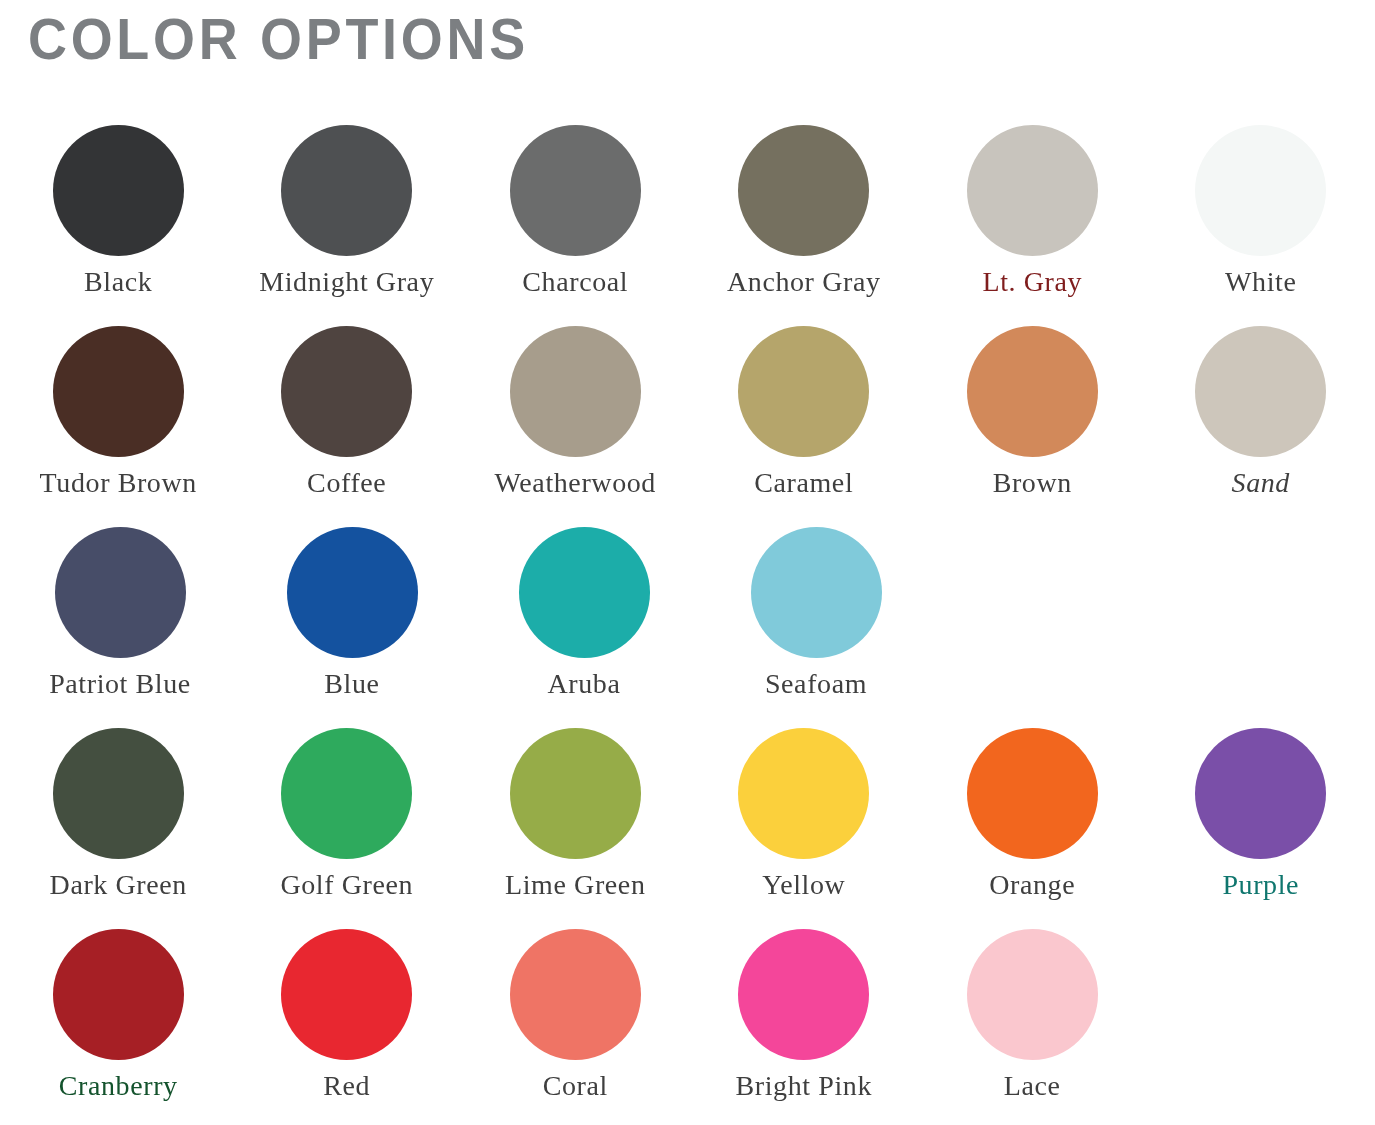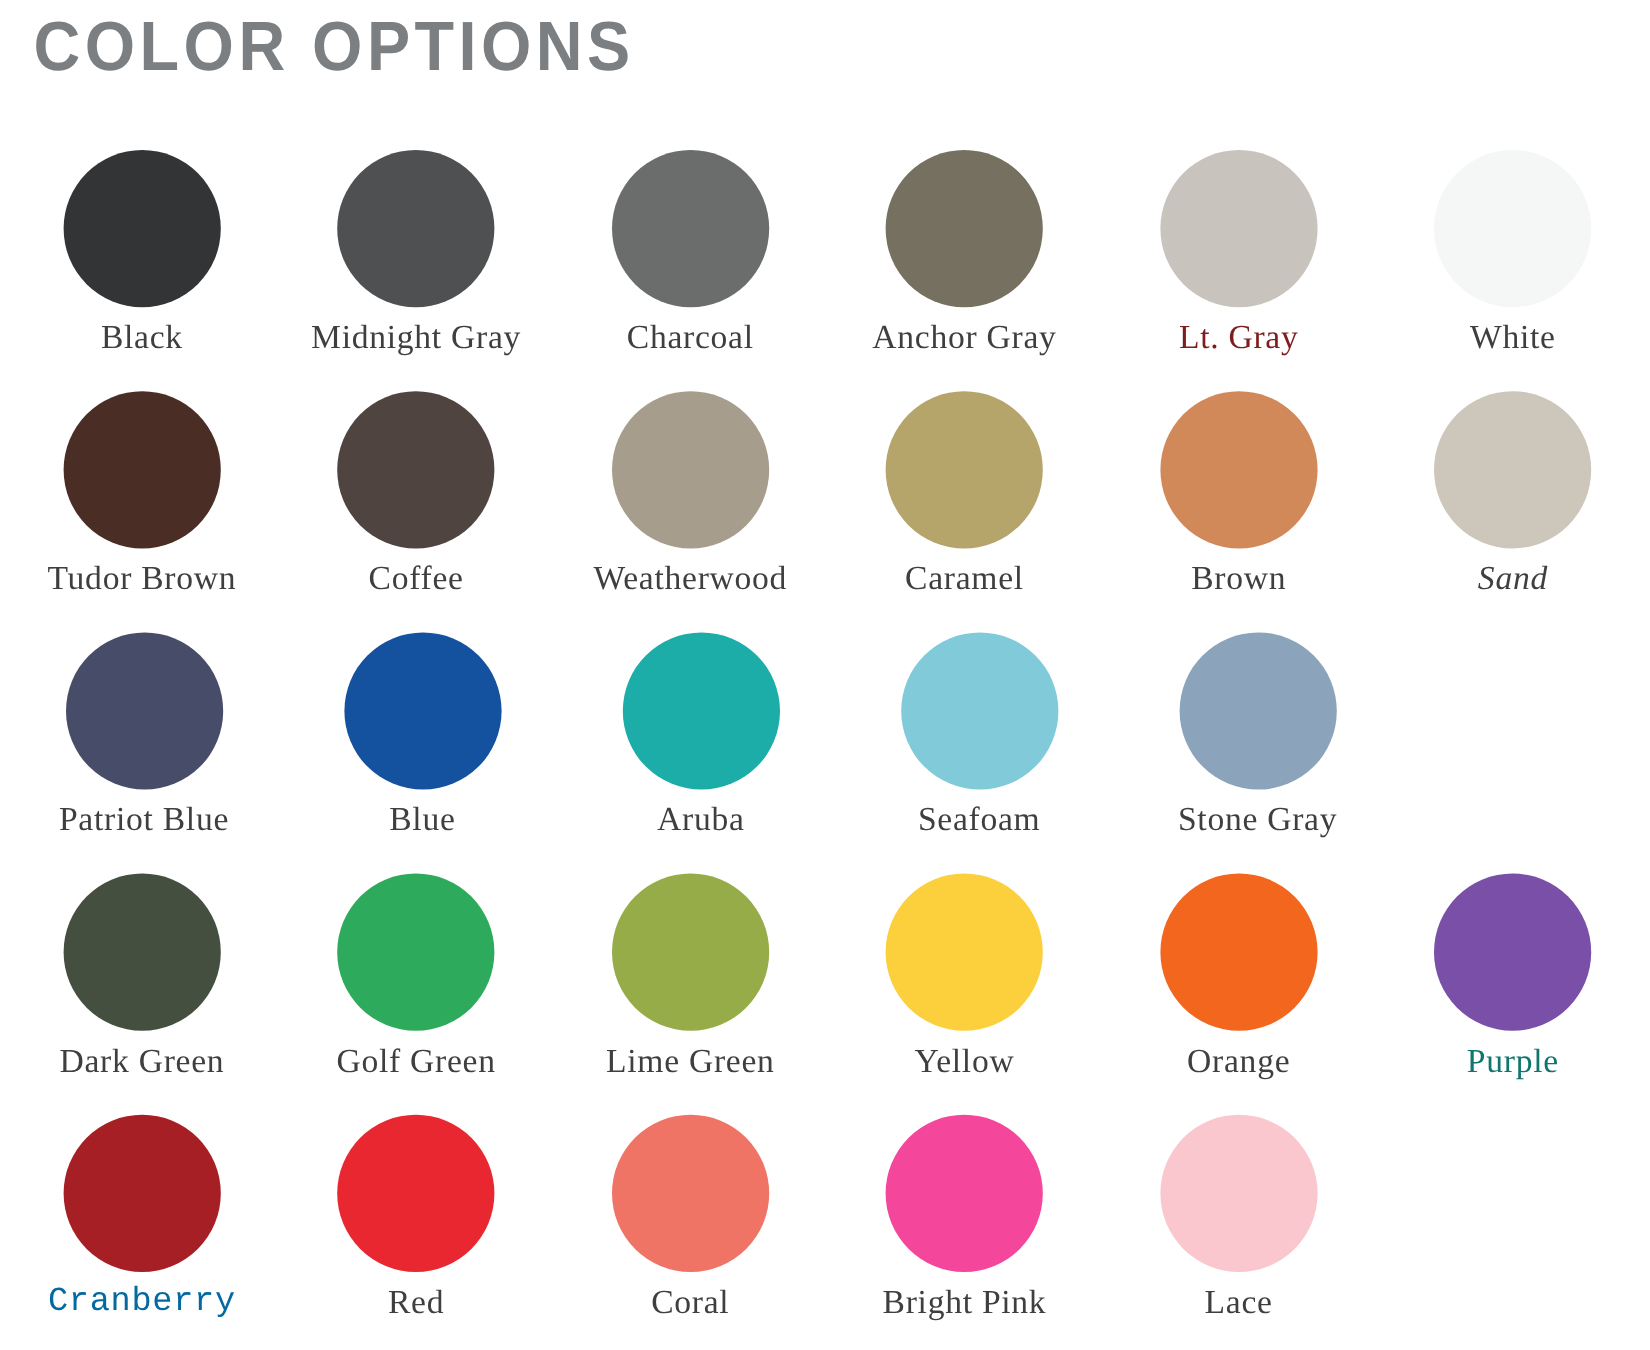--- a/index.html
+++ b/index.html
@@ -144,24 +144,20 @@
           <div class="swatch-label" style="color: rgb(63, 63, 63);">Blue</div>
         </div>
         <div class="swatch-cell">
           <div class="swatch-dot" style="background: rgb(28, 173, 169);"></div>
           <div class="swatch-label" style="color: rgb(63, 63, 63);">Aruba</div>
         </div>
         <div class="swatch-cell">
           <div class="swatch-dot" style="background: rgb(128, 202, 218);"></div>
           <div class="swatch-label" style="color: rgb(63, 63, 63);">Seafoam</div>
         </div>
-        <div class="swatch-cell">
-          <div class="swatch-dot" style="background: rgb(139, 164, 187);"></div>
-          <div class="swatch-label" style="color: rgb(63, 63, 63);">Stone Gray</div>
-        </div>
       </div>
       <div class="swatch-row">
         <div class="swatch-cell">
           <div class="swatch-dot" style="background: rgb(68, 79, 64);"></div>
           <div class="swatch-label" style="color: rgb(63, 63, 63);">Dark Green</div>
         </div>
         <div class="swatch-cell">
           <div class="swatch-dot" style="background: rgb(46, 170, 93);"></div>
           <div class="swatch-label" style="color: rgb(63, 63, 63);">Golf Green</div>
         </div>
@@ -178,21 +174,21 @@
           <div class="swatch-label" style="color: rgb(63, 63, 63);">Orange</div>
         </div>
         <div class="swatch-cell">
           <div class="swatch-dot" style="background: rgb(122, 79, 168);"></div>
           <div class="swatch-label" style="color: #0f766e;">Purple</div>
         </div>
       </div>
       <div class="swatch-row">
         <div class="swatch-cell">
           <div class="swatch-dot" style="background: rgb(166, 31, 37);"></div>
-          <div class="swatch-label" style="color: #0369a1; font-family: Liberation Mono, monospace;">Cranberry</div>
+          <div class="swatch-label" style="color: #14532d;">Cranberry</div>
         </div>
         <div class="swatch-cell">
           <div class="swatch-dot" style="background: rgb(232, 39, 48);"></div>
           <div class="swatch-label" style="color: rgb(63, 63, 63);">Red</div>
         </div>
         <div class="swatch-cell">
           <div class="swatch-dot" style="background: rgb(239, 116, 101);"></div>
           <div class="swatch-label" style="color: rgb(63, 63, 63);">Coral</div>
         </div>
         <div class="swatch-cell">

